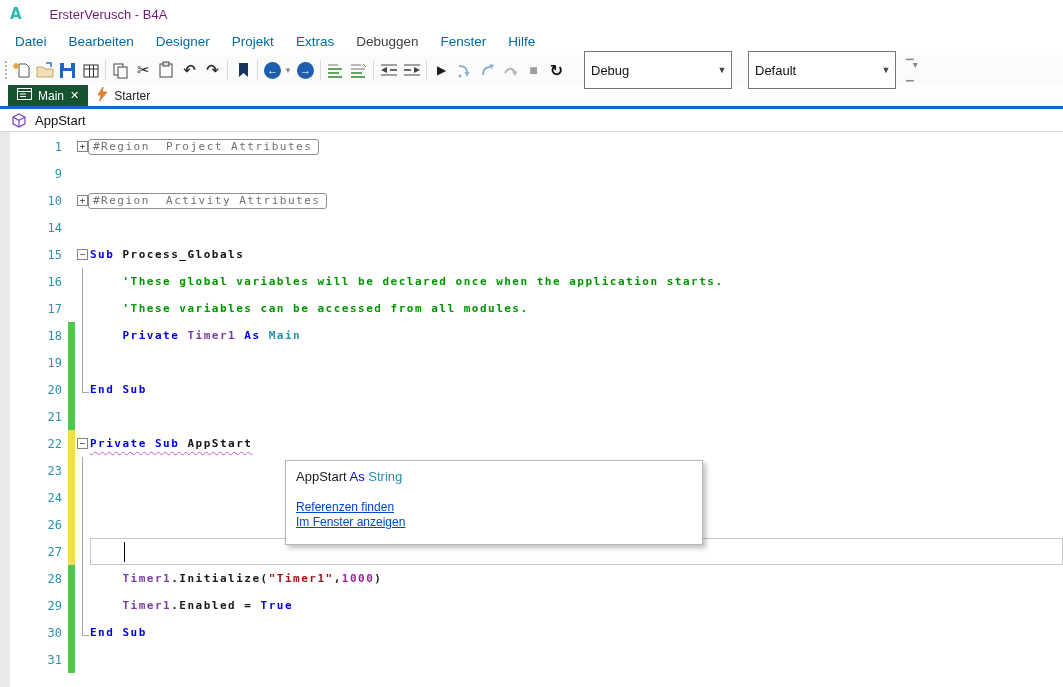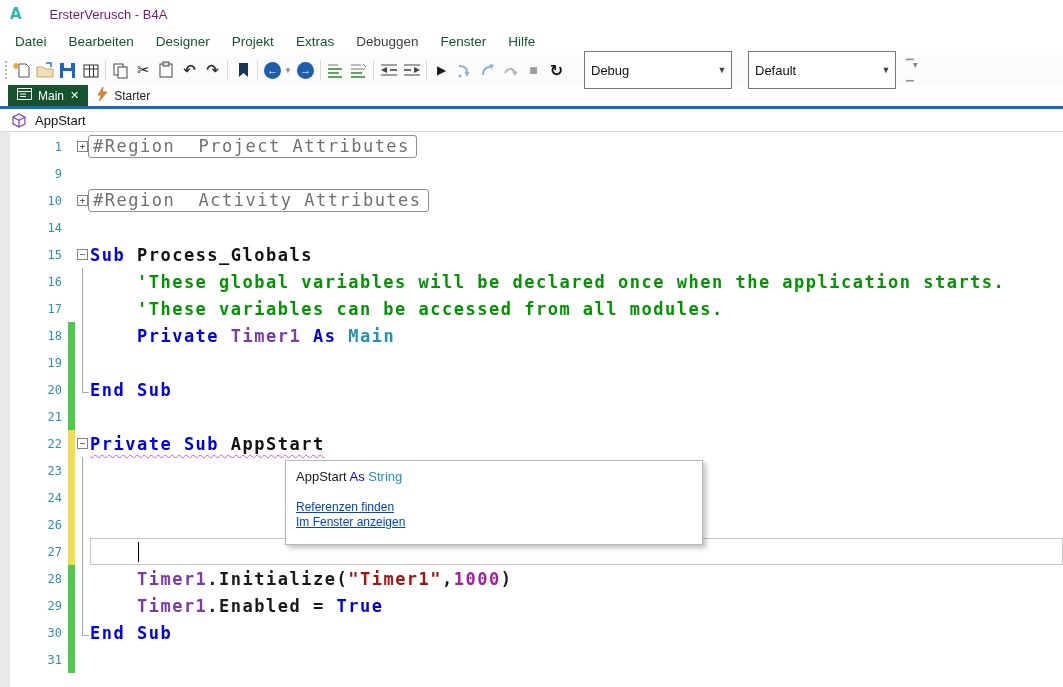--- a/index.html
+++ b/index.html
@@ -6,21 +6,21 @@
   html,body { width:1063px; height:687px; overflow:hidden; background:#fff;
               font-family:"Liberation Sans", sans-serif; }
 
   
   .titlebar { height:28px; display:flex; align-items:center; padding-left:10px; background:#fff; }
   .logo-a { color:#2cb9b0; font-weight:bold; font-size:15px; margin-right:8px; font-family:"DejaVu Sans",sans-serif; }
   .title-text { font-size:13px; color:#701a75;padding-left:20px; }
 
   
   .menubar { height:27px; display:flex; align-items:center; padding-left:4px; background:#fff; }
-  .menu-item { font-size:13.5px; color:#14532d; padding:4px 11px; cursor:default; }
+  .menu-item { font-size:13.5px; color:#0369a1; padding:4px 11px; cursor:default; }
   .menu-item.disabled { color:#404040; }
 
   
   .toolbar { height:30px; display:flex; align-items:center; background:#fbfbfb; padding-left:2px; }
   .grip { width:8px; height:20px; margin:0 2px;
           background:radial-gradient(circle, #b5b5b5 1px, transparent 1.2px) 0 0/4px 4px repeat-y; }
   .tbtn { width:23px; height:24px; display:flex; align-items:center; justify-content:center; }
   .tbtn svg { display:block; }
   .tsep { width:1px; height:20px; background:#d9d9d9; margin:0 3px; }
   .glyph { font-family:"DejaVu Sans",sans-serif; }
@@ -56,21 +56,21 @@
   .bar { width:7px; align-self:stretch; }
   .bar-green { background:#4ec94e; }
   .bar-yellow { background:#f2de4a; }
   .fold { width:15px; align-self:stretch; display:flex; align-items:center; justify-content:center; position:relative; }
   .foldbox { width:11px; height:11px; border:1px solid #848484; background:#fff; font-size:9px;
              line-height:9px; text-align:center; color:#333; font-family:"DejaVu Sans Mono",monospace; }
   .fold.guide { background:linear-gradient(#a8a8a8,#a8a8a8) no-repeat 7px 0/1px 100%; }
   .fold.guide-end::before { content:""; position:absolute; left:7px; top:0; width:6px; height:58%;
              border-left:1px solid #a8a8a8; border-bottom:1px solid #a8a8a8; }
   .code { flex:1; align-self:stretch; display:flex; align-items:center; white-space:pre;
-          font-family:"DejaVu Sans Mono",monospace; font-size:17px; font-weight:700; letter-spacing:1.5px; }
+          font-family:"DejaVu Sans Mono",monospace; font-size:11px; font-weight:700; letter-spacing:1.5px; }
   .code.current { border:1px solid #c7c7c7; }
   .regionbox { border:1px solid #8f8f8f; border-radius:3px; padding:0 6px 1px 4px; color:#707070;
                font-weight:400; margin-left:-2px; }
   .tk-kw { color:#0000e6; } .tk-id { color:#121212; } .tk-cm { color:#009600; }
   .tk-ty { color:#2391af; } .tk-vr { color:#7b3da5; } .tk-st { color:#a31515; }
   .tk-nm { color:#a020a0; } .tk-pl { color:#1a1a1a; }
   .squiggle { text-decoration:underline wavy #c060c0 1px; text-underline-offset:4px; }
   .caret { display:inline-block; width:1.5px; height:20px; background:#000; }
 
   

